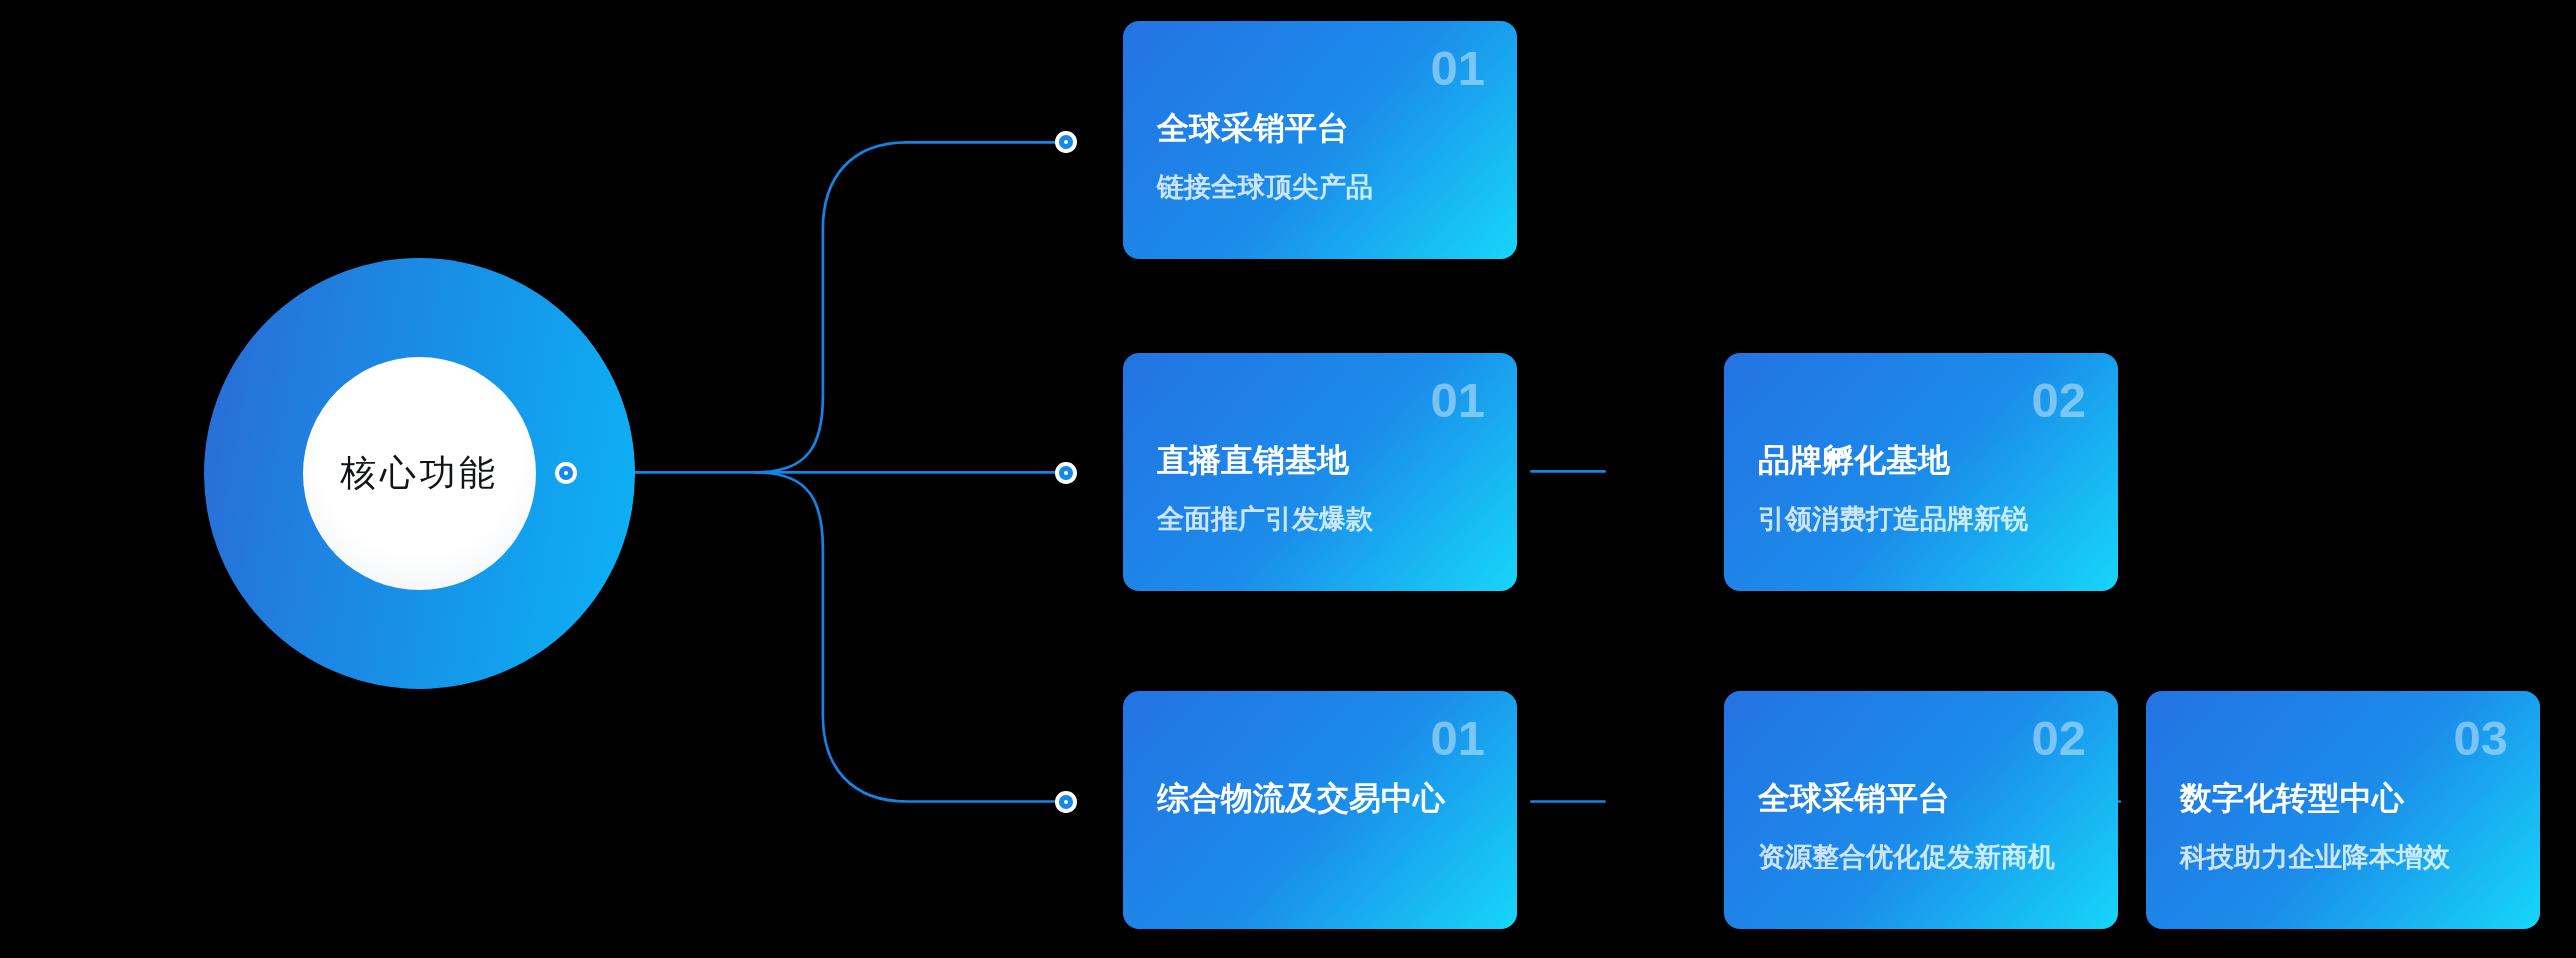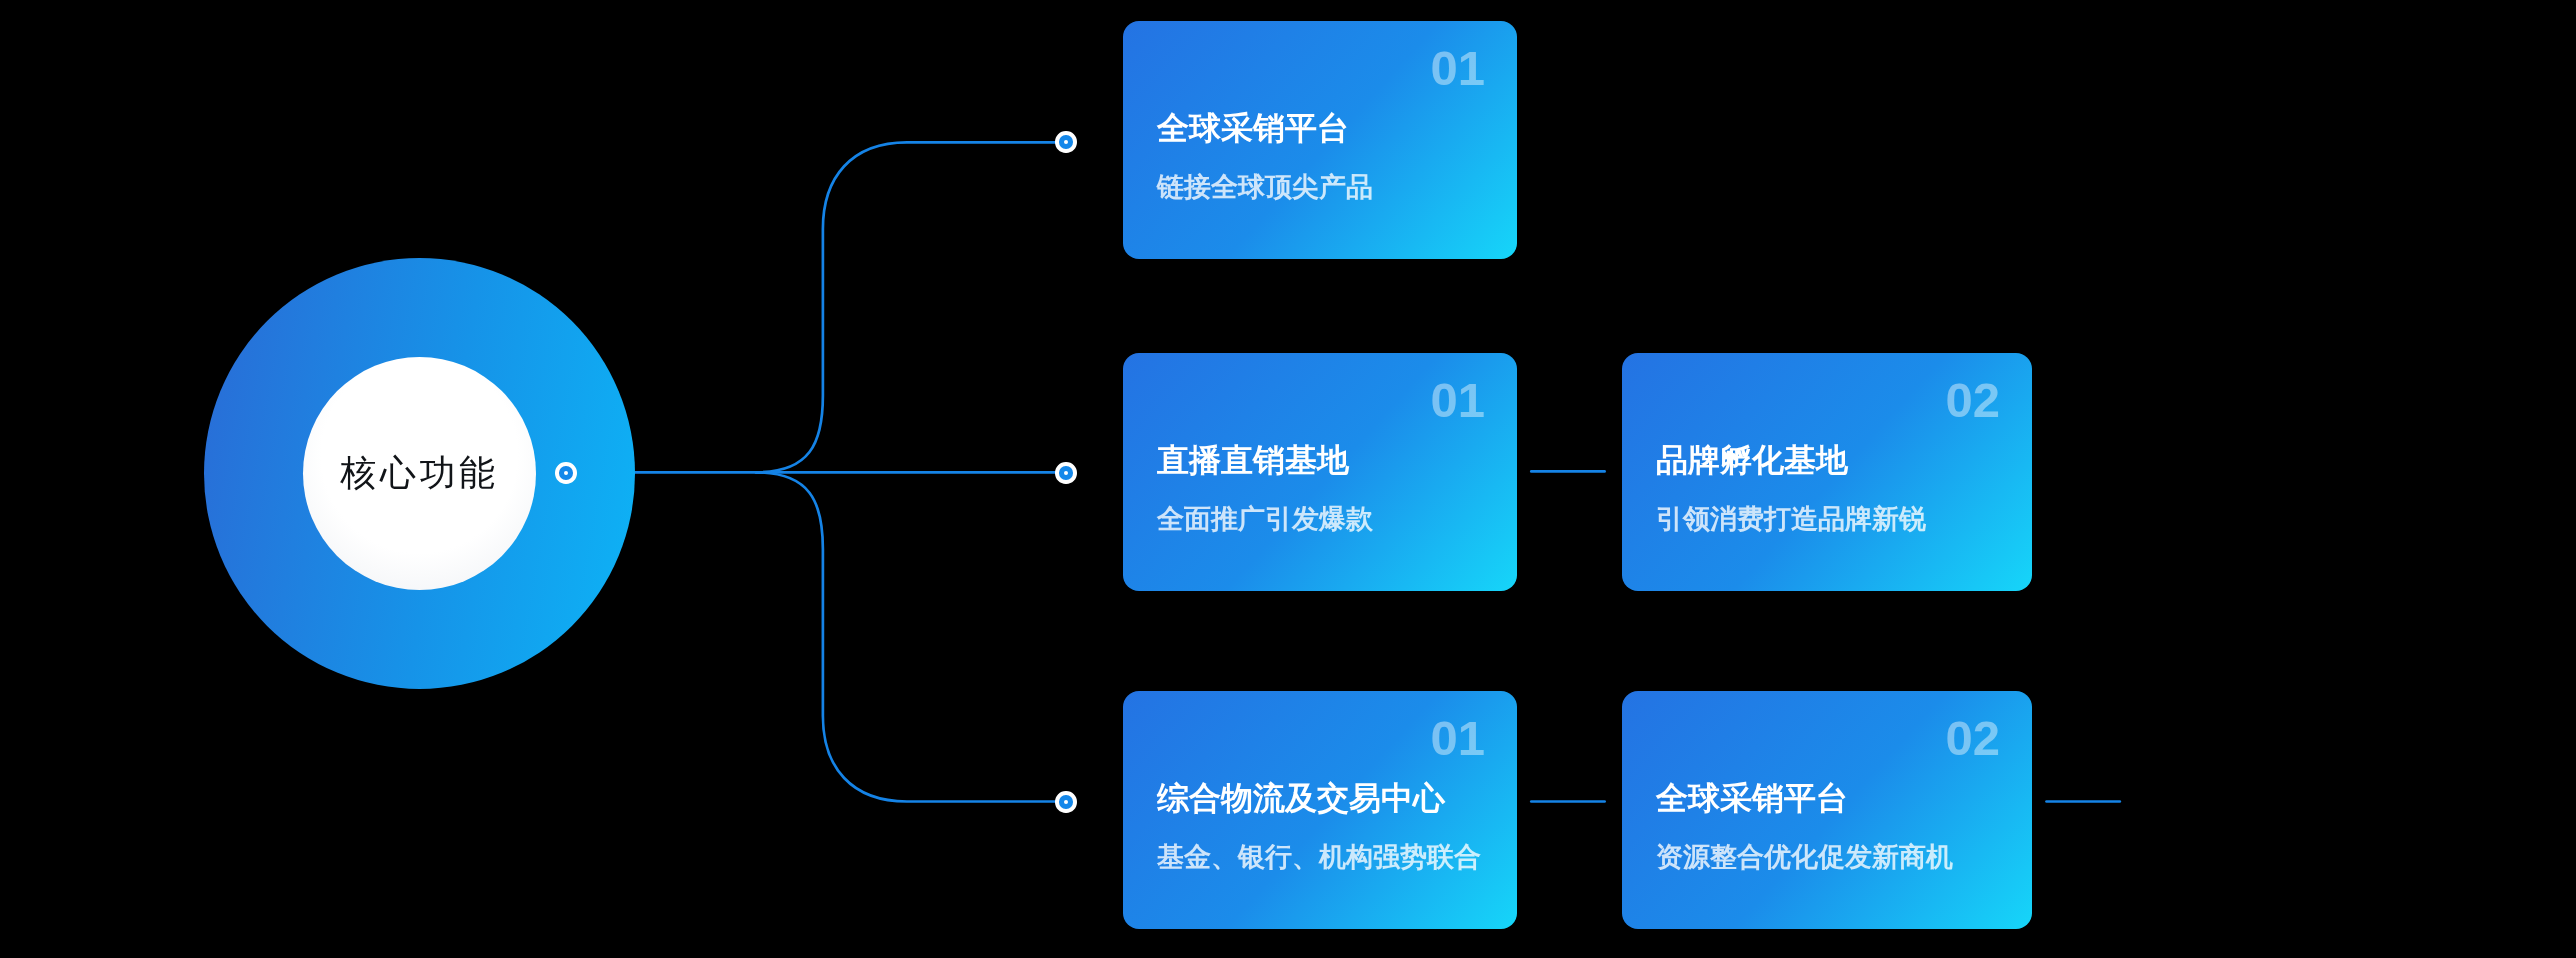--- a/index.html
+++ b/index.html
@@ -30,21 +30,21 @@
   }
   .node::after{
     content:"";position:absolute;left:50%;top:50%;width:4.5px;height:4.5px;margin:-2.2px 0 0 -2.2px;
     border-radius:50%;background:#ffffff;
   }
   
   .card{
     position:absolute;width:394px;height:238px;border-radius:16px;
     background:linear-gradient(132deg,#2473e3 0%,#1b8cea 52%,#16d6f9 100%);
   }
-  .col-0{left:1123px;} .col-1{left:1622px;padding-left:16px;} .col-2{left:2146px;}
+  .col-0{left:1123px;} .col-1{left:1724px;} .col-2{left:2146px;}
   .row-0{top:20.6px;}  .row-1{top:353px;}  .row-2{top:691px;}
   .card .num{
     position:absolute;top:23px;right:32px;font-size:49px;font-weight:700;
     color:rgba(255,255,255,0.42);line-height:1;
   }
   .card .title{
     position:absolute;left:34px;top:88px;font-size:32px;font-weight:700;color:#ffffff;
     line-height:1.2;white-space:nowrap;
   }
   .card .subtitle{
@@ -89,22 +89,26 @@
   </div>
   <div class="card col-1 row-1">
     <span class="num">02</span>
     <span class="title">品牌孵化基地</span>
     <span class="subtitle">引领消费打造品牌新锐</span>
   </div>
 
   <div class="card col-0 row-2">
     <span class="num">01</span>
     <span class="title">综合物流及交易中心</span>
-    <span class="subtitle">基金、银行、机构强势联合</span>
   </div>
   <div class="card col-1 row-2">
     <span class="num">02</span>
     <span class="title">全球采销平台</span>
     <span class="subtitle">资源整合优化促发新商机</span>
   </div>
+  <div class="card col-2 row-2">
+    <span class="num">03</span>
+    <span class="title">数字化转型中心</span>
+    <span class="subtitle">科技助力企业降本增效</span>
+  </div>
 
 </div>
 
 
 </body></html>

